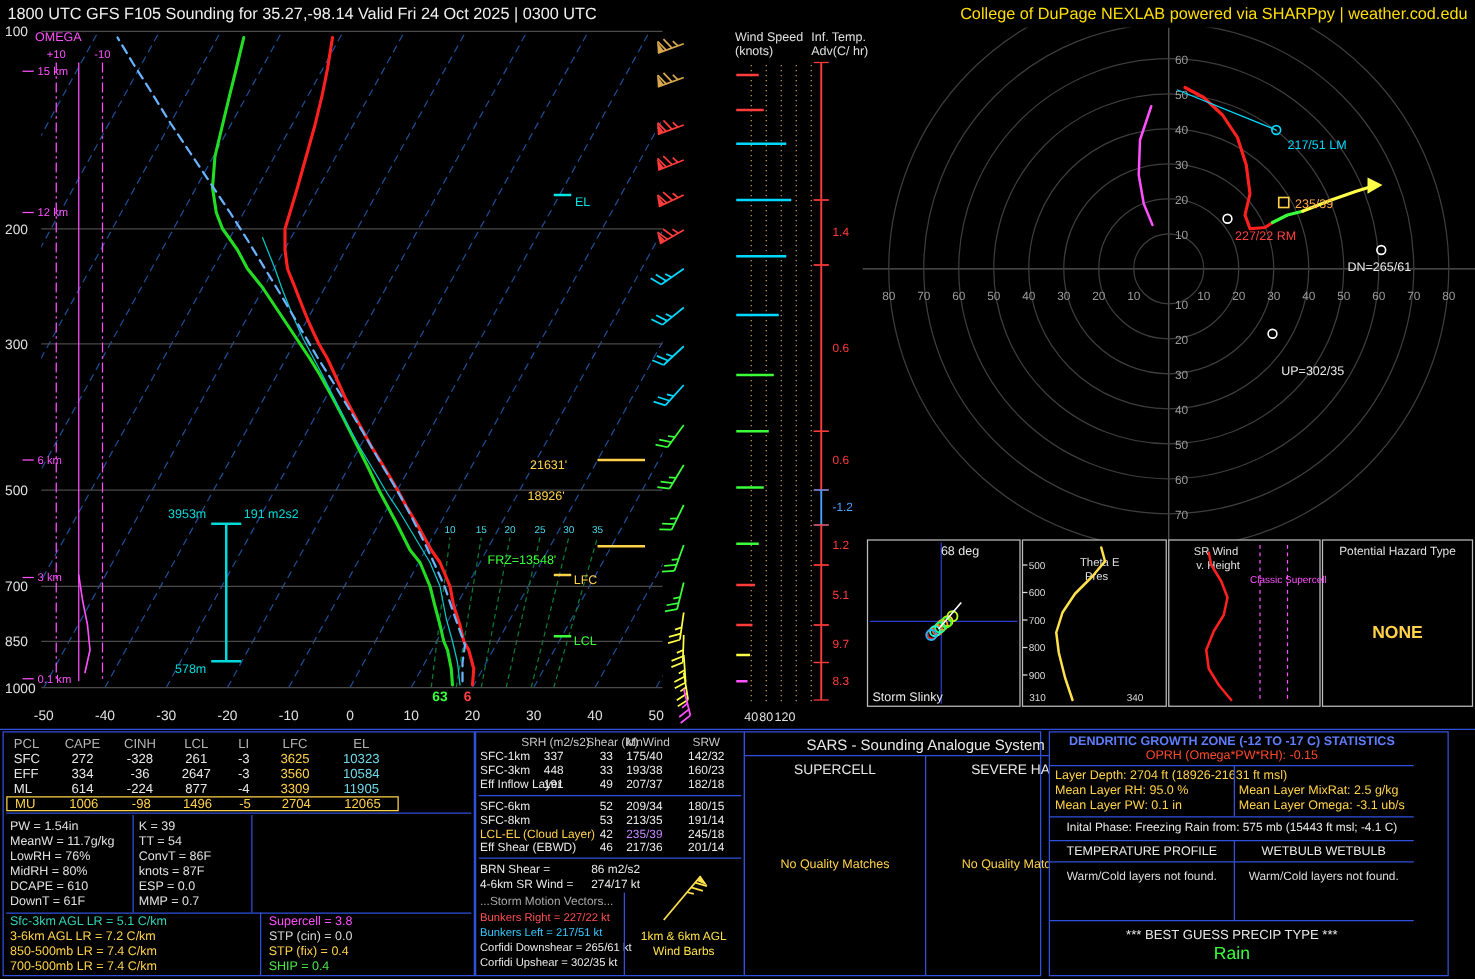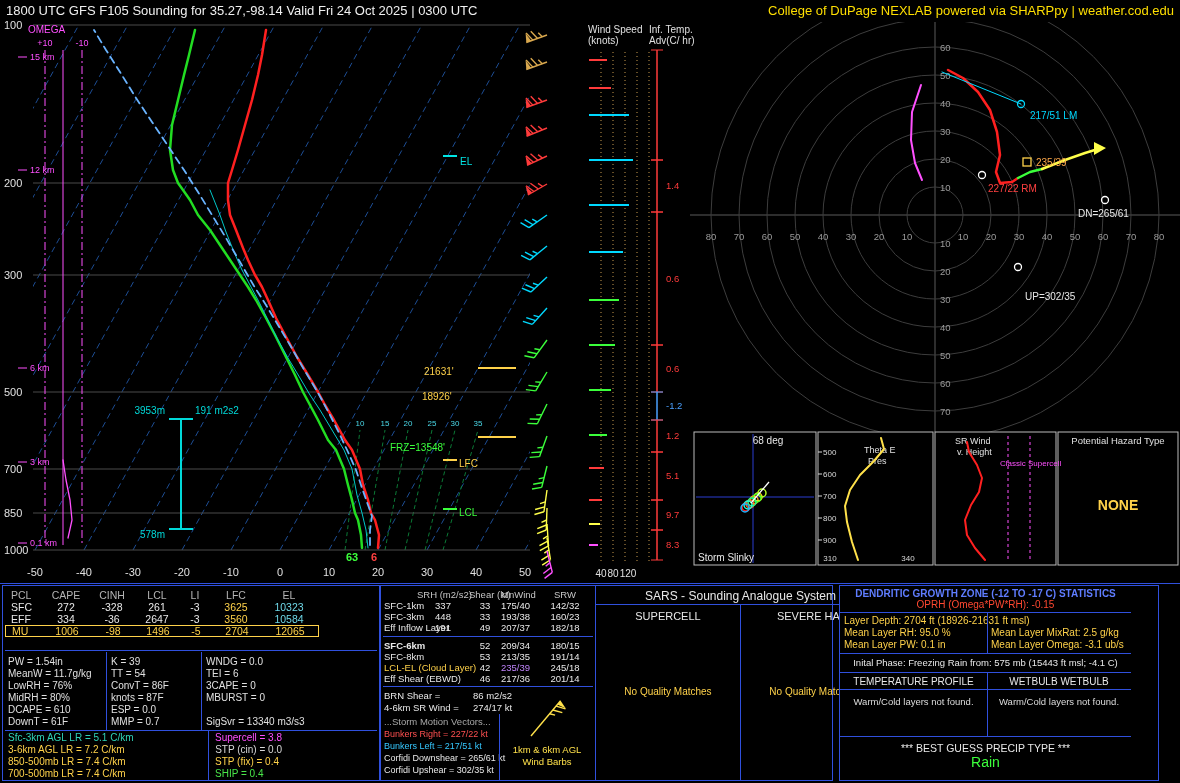--- a/index.html
+++ b/index.html
@@ -476,20 +476,29 @@
         </div>
         <div class="prow">
           <div class="lab">EFF</div>
           <div class="">334</div>
           <div class="">-36</div>
           <div class="">2647</div>
           <div class="">-3</div>
           <div class="lfc">3560</div>
           <div class="el">10584</div>
         </div>
+        <div class="prow">
+          <div class="lab">ML</div>
+          <div class="">614</div>
+          <div class="">-224</div>
+          <div class="">877</div>
+          <div class="">-4</div>
+          <div class="lfc">3309</div>
+          <div class="el">11905</div>
+        </div>
         <div class="prow mu">
           <div class="lab">MU</div>
           <div class="">1006</div>
           <div class="">-98</div>
           <div class="">1496</div>
           <div class="">-5</div>
           <div class="lfc">2704</div>
           <div class="el">12065</div>
         </div>
       </div>
@@ -505,28 +514,20 @@
         <div class="sline">DownT = 61F</div>
       </div>
     <div id="stats-c1" class="statcol" style="left:108px;top:70px">
         <div class="sline">K = 39</div>
         <div class="sline">TT = 54</div>
         <div class="sline">ConvT = 86F</div>
         <div class="sline">knots = 87F</div>
         <div class="sline">ESP = 0.0</div>
         <div class="sline">MMP = 0.7</div>
       </div>
-    <div id="stats-c2" class="statcol" style="left:203px;top:70px">
-        <div class="sline">WNDG = 0.0</div>
-        <div class="sline">TEI = 6</div>
-        <div class="sline">3CAPE = 0</div>
-        <div class="sline">MBURST = 0</div>
-        <div class="sline">&nbsp;</div>
-        <div class="sline">SigSvr = 13340 m3/s3</div>
-      </div>
     <div class="bh" style="left:2px;top:144px;width:372px"></div>
     <div class="bv" style="left:205px;top:144px;height:50px"></div>
     <div id="lapse" style="position:absolute;left:5px;top:146px">
         <div class="sline" style="color: rgb(47, 211, 183);">Sfc-3km AGL LR = 5.1 C/km</div>
         <div class="sline" style="color: rgb(255, 210, 74);">3-6km AGL LR = 7.2 C/km</div>
         <div class="sline" style="color: rgb(255, 210, 74);">850-500mb LR = 7.4 C/km</div>
         <div class="sline" style="color: rgb(255, 210, 74);">700-500mb LR = 7.4 C/km</div>
       </div>
     <div id="comps" style="position:absolute;left:212px;top:146px">
         <div class="sline" style="color: rgb(255, 80, 255);">Supercell = 3.8</div>
@@ -562,21 +563,21 @@
           <span class="kl">Eff Inflow Layer</span>
           <span class="k1">191</span>
           <span class="k2">49</span>
           <span class="k3">207/37</span>
           <span class="k4">182/18</span>
         </div>
       </div>
     <div class="bh" style="left:2px;top:50px;width:210px"></div>
     <div id="kin-rows2" style="position:absolute;top:54px;left:0;right:0">
         <div class="krow">
-          <span class="kl" style="color: rgb(232, 232, 232); font-weight: bold;">SFC-6km</span>
+          <span class="kl" style="color: rgb(232, 232, 232);">SFC-6km</span>
           <span class="k1"></span>
           <span class="k2">52</span>
           <span class="k3" style="color: rgb(232, 232, 232);">209/34</span>
           <span class="k4">180/15</span>
         </div>
         <div class="krow">
           <span class="kl" style="color: rgb(232, 232, 232);">SFC-8km</span>
           <span class="k1"></span>
           <span class="k2">53</span>
           <span class="k3" style="color: rgb(232, 232, 232);">213/35</span>

